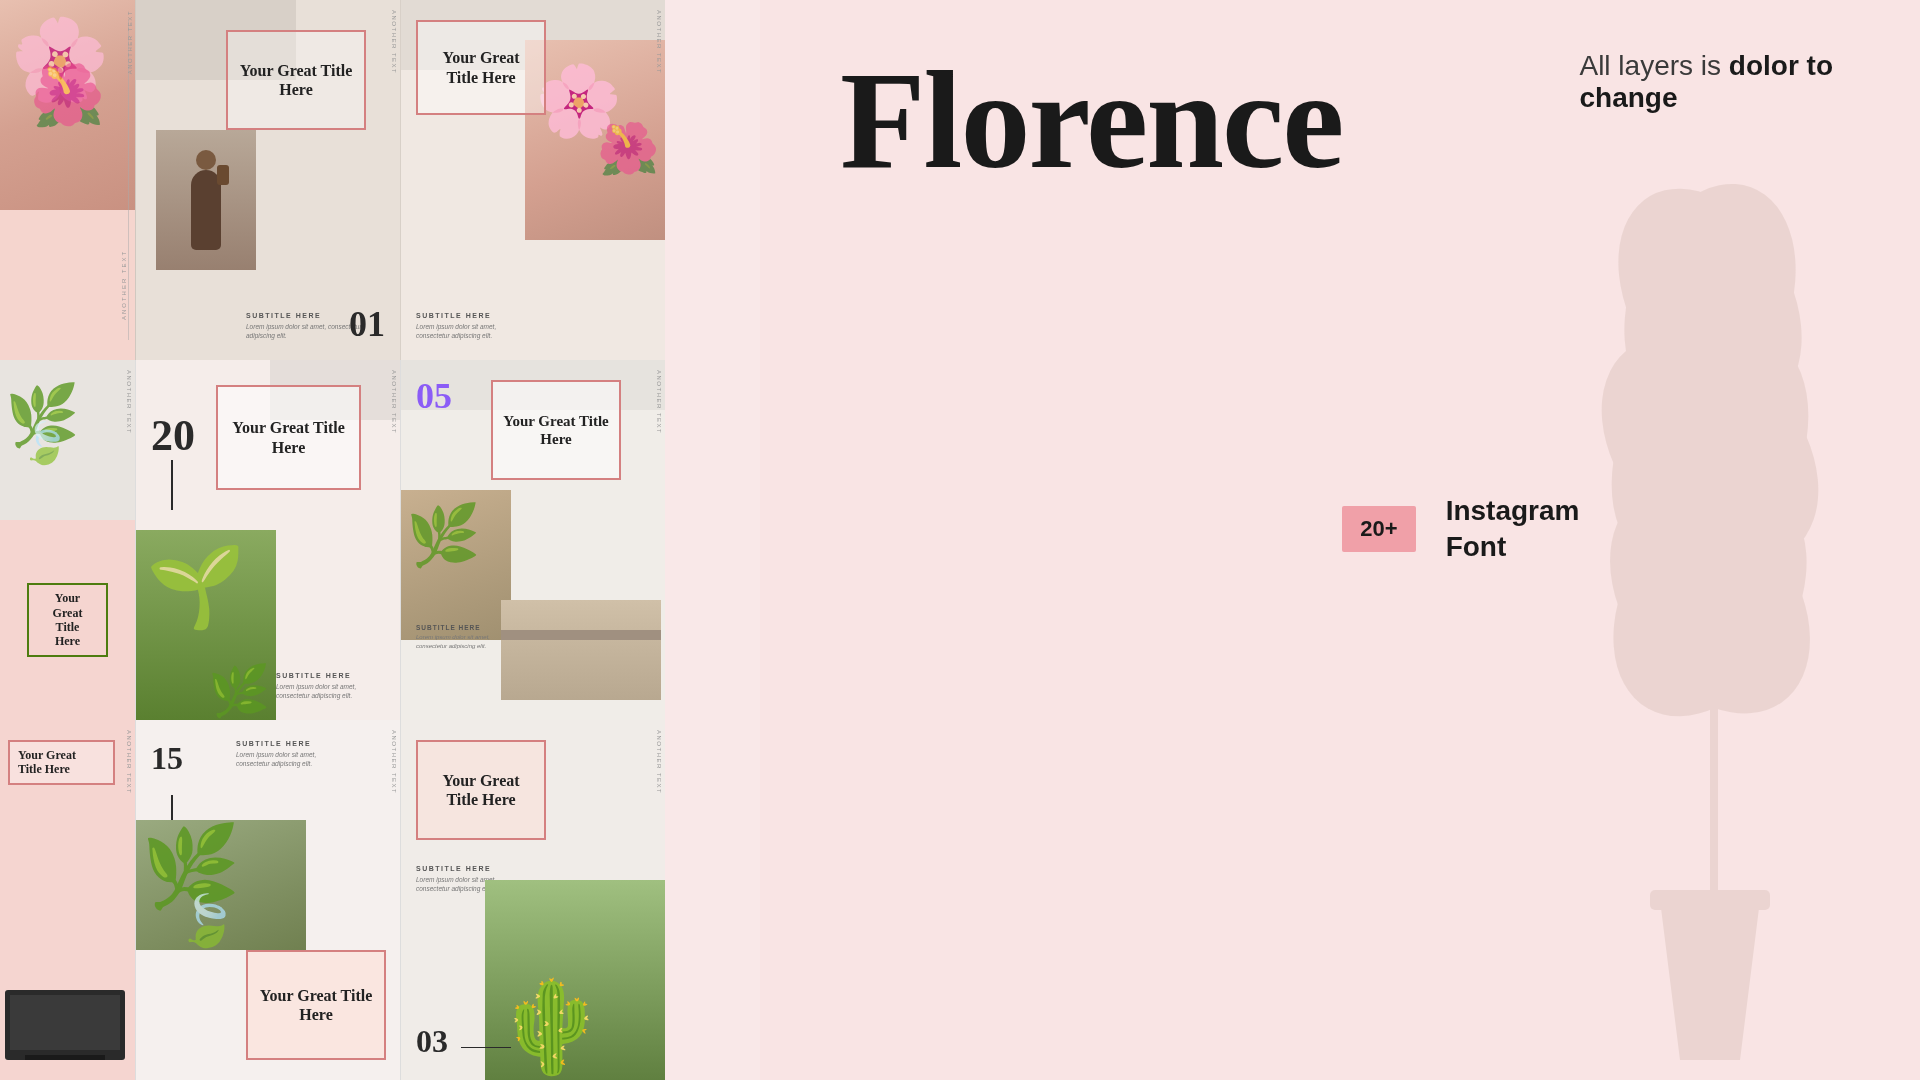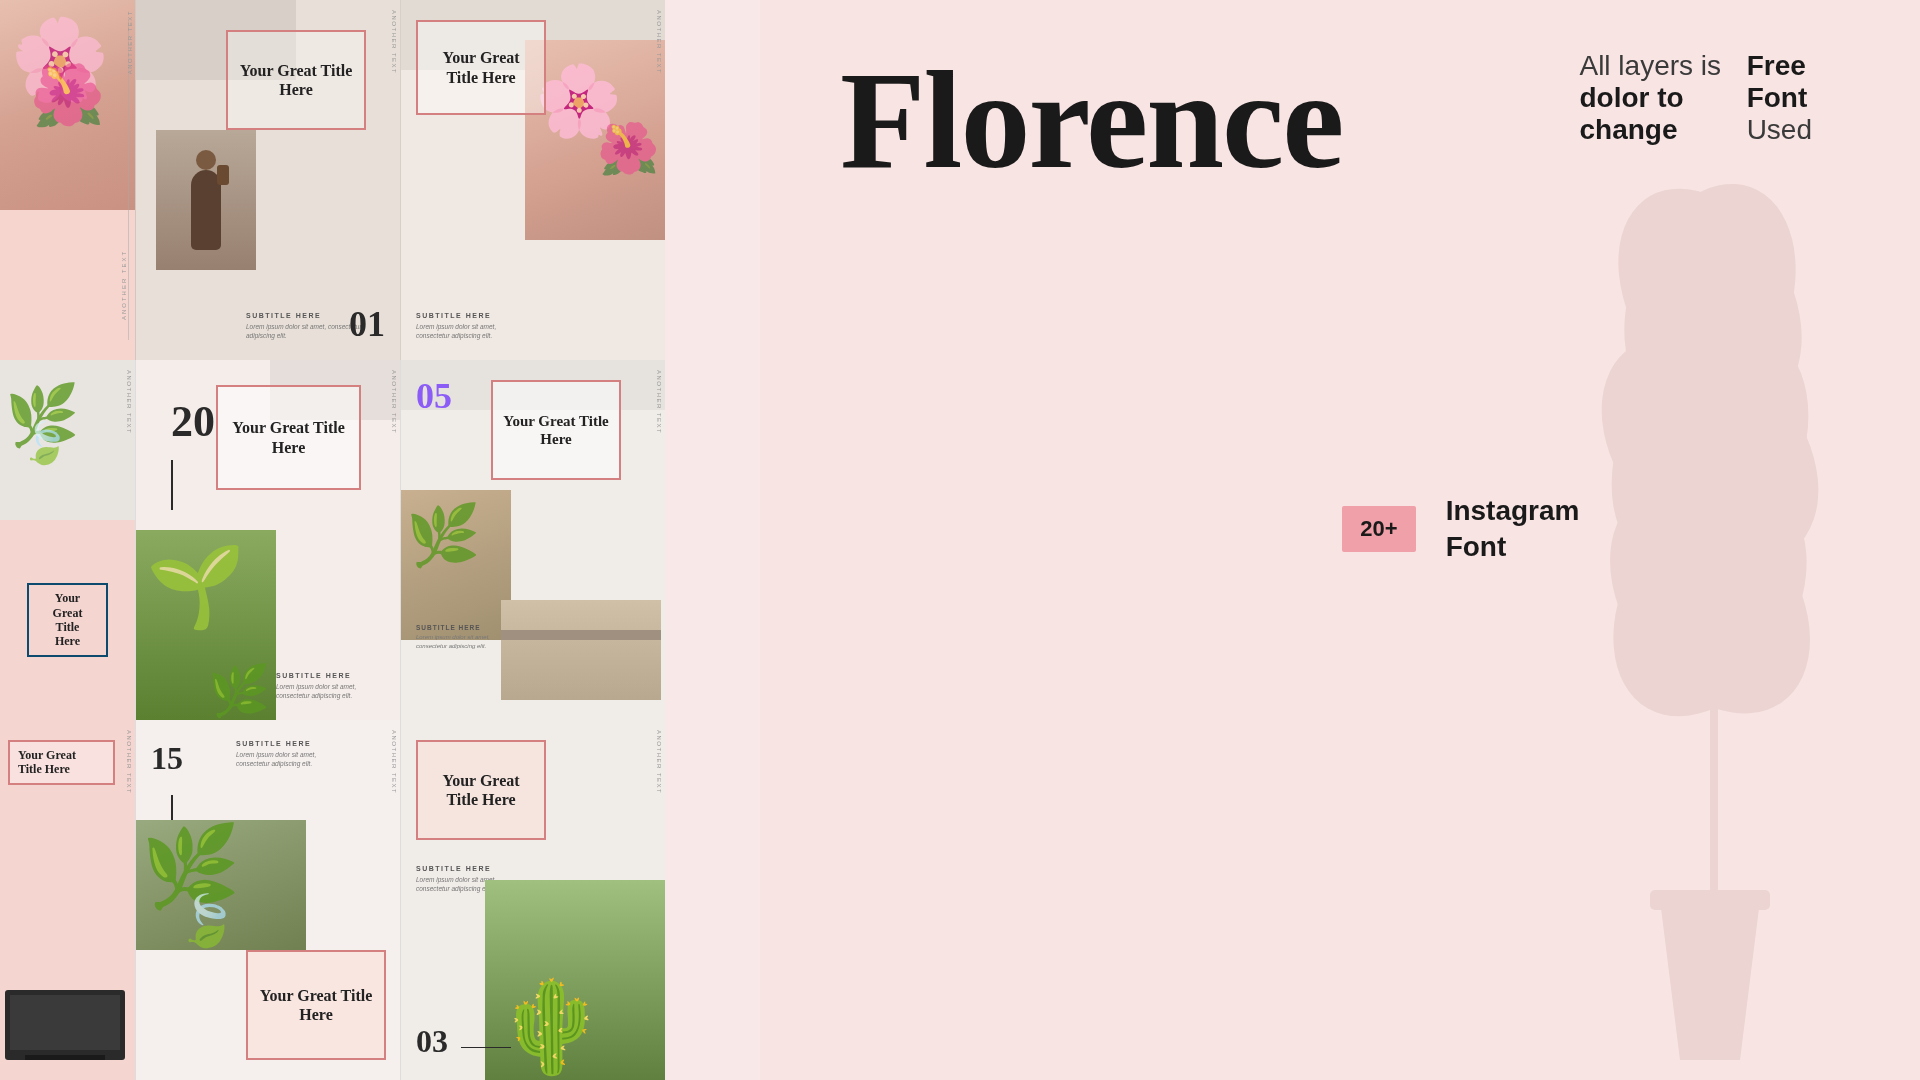--- a/index.html
+++ b/index.html
@@ -80,37 +80,37 @@
 
   <div style="background:#f5d5d0; position:relative; overflow:hidden;">
 
     <div style="position:absolute; top:0; left:0; width:135px; height:180px; background:#e8e4e0; overflow:hidden;">
 
       <div style="font-size:60px; position:absolute; top:20px; left:5px; color:#7a9a50; opacity:0.8;">🌿</div>
       <div style="font-size:40px; position:absolute; top:60px; left:20px; color:#5a8030; opacity:0.7;">🍃</div>
     </div>
 
     <div style="position:absolute; bottom:0; left:0; width:135px; height:200px; background:#f5d5d0; display:flex; align-items:center; justify-content:center;">
-      <div style="border:2px solid #0c4a6e; padding:6px 24px; display:inline-block;">
+      <div style="border:2px solid #4d7c0f; padding:6px 24px; display:inline-block;">
         <div style="font-family:Georgia,serif; font-weight:bold; font-size:12px; color:#222; line-height:1.2; text-align:center;">Your<br>Great<br>Title<br>Here</div>
       </div>
     </div>
     <div style="position:absolute; right:3px; top:10px; writing-mode:vertical-rl; font-size:6px; letter-spacing:1.5px; color:#999; font-family:Arial,sans-serif; text-transform:uppercase;">ANOTHER TEXT</div>
   </div>
 
   <div style="background:#f5edea; position:relative; overflow:hidden; border-left:1px solid #ddd;">
 
     <div style="position:absolute; top:0; right:0; width:130px; height:60px; background:#ccc8c4; opacity:0.4;"></div>
 
     <div style="position:absolute; bottom:0; left:0; width:140px; height:190px; background:linear-gradient(180deg, #8aaa60 0%, #5a8030 100%); overflow:hidden;">
       <div style="font-size:80px; position:absolute; top:10px; left:10px; color:#4a7020; opacity:0.9;">🌱</div>
       <div style="font-size:50px; position:absolute; bottom:0; right:5px; color:#3a6010; opacity:0.8;">🌿</div>
     </div>
 
-    <div style="position:absolute; left:15px; top:36px; font-family:Georgia,serif; font-size:44px; font-weight:bold; color:#2a2a2a;margin-left:20px;">20</div>
+    <div style="position:absolute; left:15px; top:50px; font-family:Georgia,serif; font-size:44px; font-weight:bold; color:#2a2a2a;">20</div>
 
     <div style="position:absolute; left:35px; top:100px; width:1.5px; height:50px; background:#2a2a2a;"></div>
 
     <div style="position:absolute; top:25px; left:80px; width:145px; height:105px; border:2px solid #d48080; background:rgba(255,255,255,0.5); display:flex; align-items:center; justify-content:center; padding:8px;">
       <div style="font-family:Georgia,serif; font-weight:bold; font-size:16px; color:#222; line-height:1.2; text-align:center;">Your Great Title Here</div>
     </div>
 
     <div style="position:absolute; bottom:20px; left:140px; right:10px;">
       <div style="font-size:7px; letter-spacing:1.5px; text-transform:uppercase; color:#555; font-family:Arial,sans-serif; font-weight:bold; margin-bottom:3px;">SUBTITLE HERE</div>
       <div style="font-size:6.5px; color:#777; font-family:Arial,sans-serif; line-height:1.4; font-style:italic;">Lorem ipsum dolor sit amet,<br>consectetur adipiscing elit.</div>
@@ -234,17 +234,14 @@
     <div style="background:#f0a0a8; color:#1a1a1a; font-size:22px; font-weight:bold; padding:10px 18px; font-family:Arial,sans-serif; border-radius:2px; flex-shrink:0;">20+</div>
     <div style="font-family:Arial,sans-serif; font-size:28px; color:#3a3a3a; line-height:1.3;">
       <span style="display:block; font-weight:900; color:#1a1a1a;">Instagram Font</span>
     </div>
   </div>
 
   <div style="font-family:Arial,sans-serif; font-size:28px; color:#3a3a3a; margin-bottom:22px; font-weight:400;">
     <span>All layers is </span><strong style="font-weight:900; color:#1a1a1a;">dolor to change</strong>
   </div>
 
-  <div style="font-family:Arial,sans-serif; font-size:28px; color:#3a3a3a; font-weight:400;">
-    <strong style="font-weight:900; color:#1a1a1a;">Free Font</strong><span> Used</span>
-  </div>
 
 </div>
 
 </body></html>

